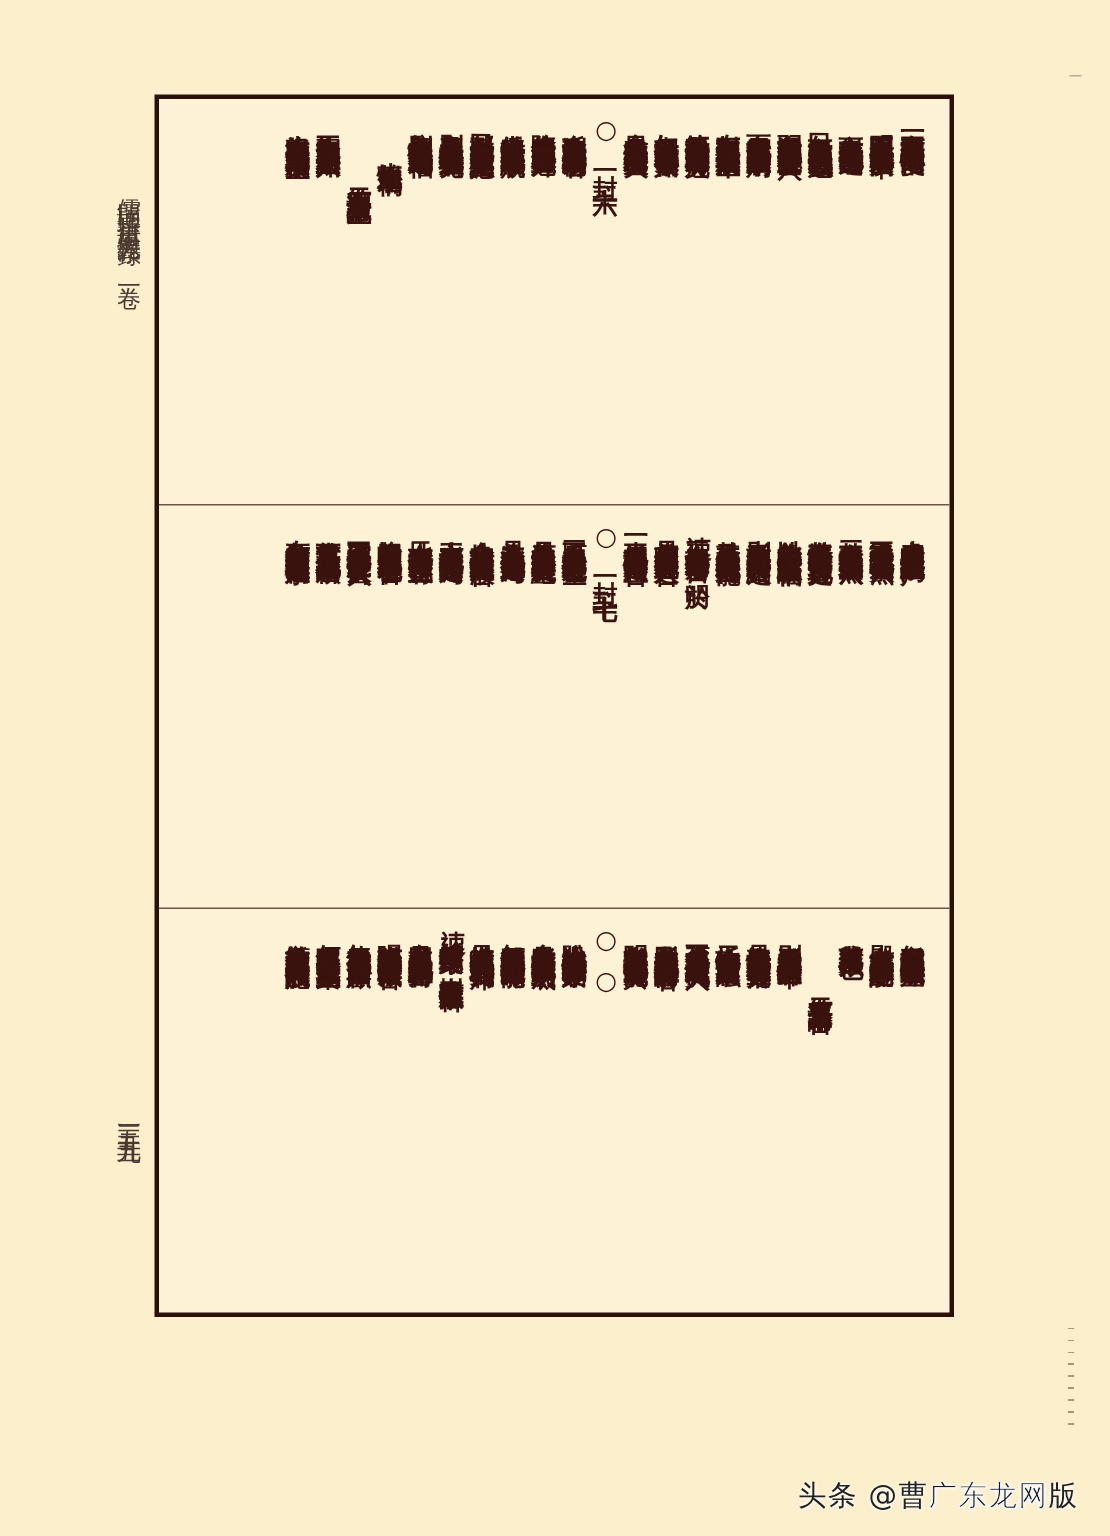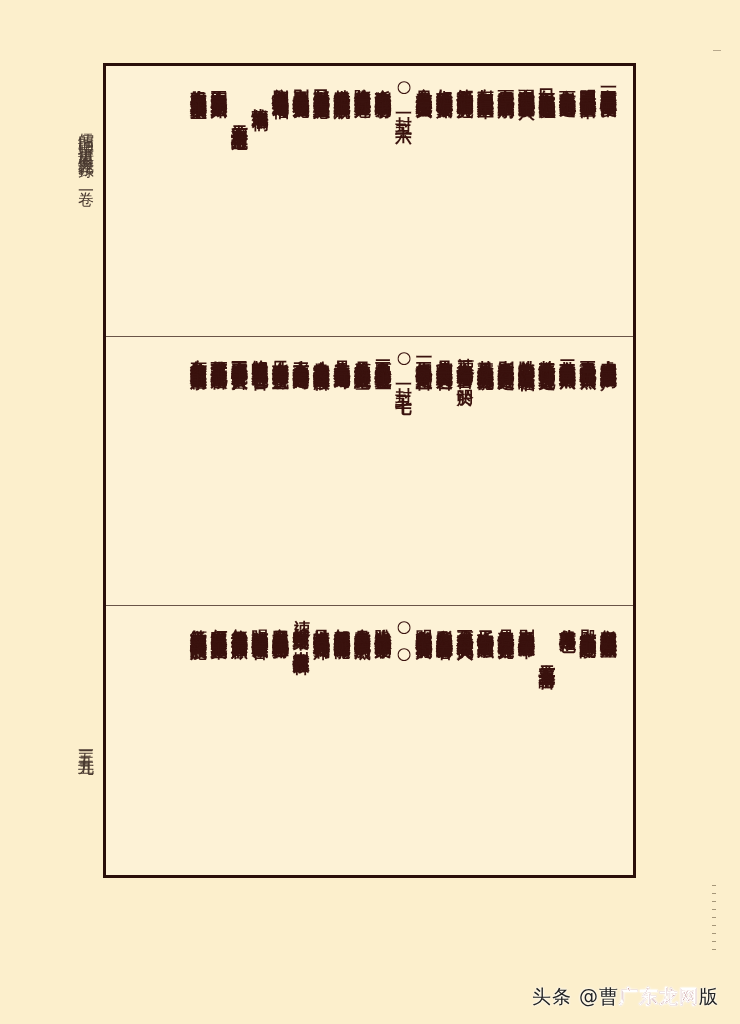--- a/index.html
+++ b/index.html
@@ -35,21 +35,21 @@
   }
   .col { display:block; }
   .col.indent { padding-top:19px; }
   .col.indent2 { padding-top:36px; }
   .col .note { font-size:8px; font-weight:normal; line-height:9px; }
   .watermark {
     position:absolute; left:532px; top:984px; font-size:19px; color:#222;
     font-family:"DejaVu Sans", sans-serif; letter-spacing:1px;
     text-shadow: 0 0 2px #fff, 0 0 3px #fff;
   }
-  .watermark .brand { font-weight:bold; color:#7f1d1d;margin-top:35px; -webkit-text-stroke:0.5px #fff; }
+  .watermark .brand { font-weight:normal; color:#0f172a;margin-top:35px; -webkit-text-stroke:0.5px #fff; }
   .edge-dots {
     position:absolute; left:712px; top:885px; width:4px; height:70px;
     background: repeating-linear-gradient(to bottom, #6a5a40 0 1px, transparent 1px 8px);
     opacity:.6;
   }
   .edge-tick { position:absolute; left:713px; top:50px; width:8px; height:1px; background:#8a7a60; opacity:.6;}
 </style>
 </head>
 <body>
 

